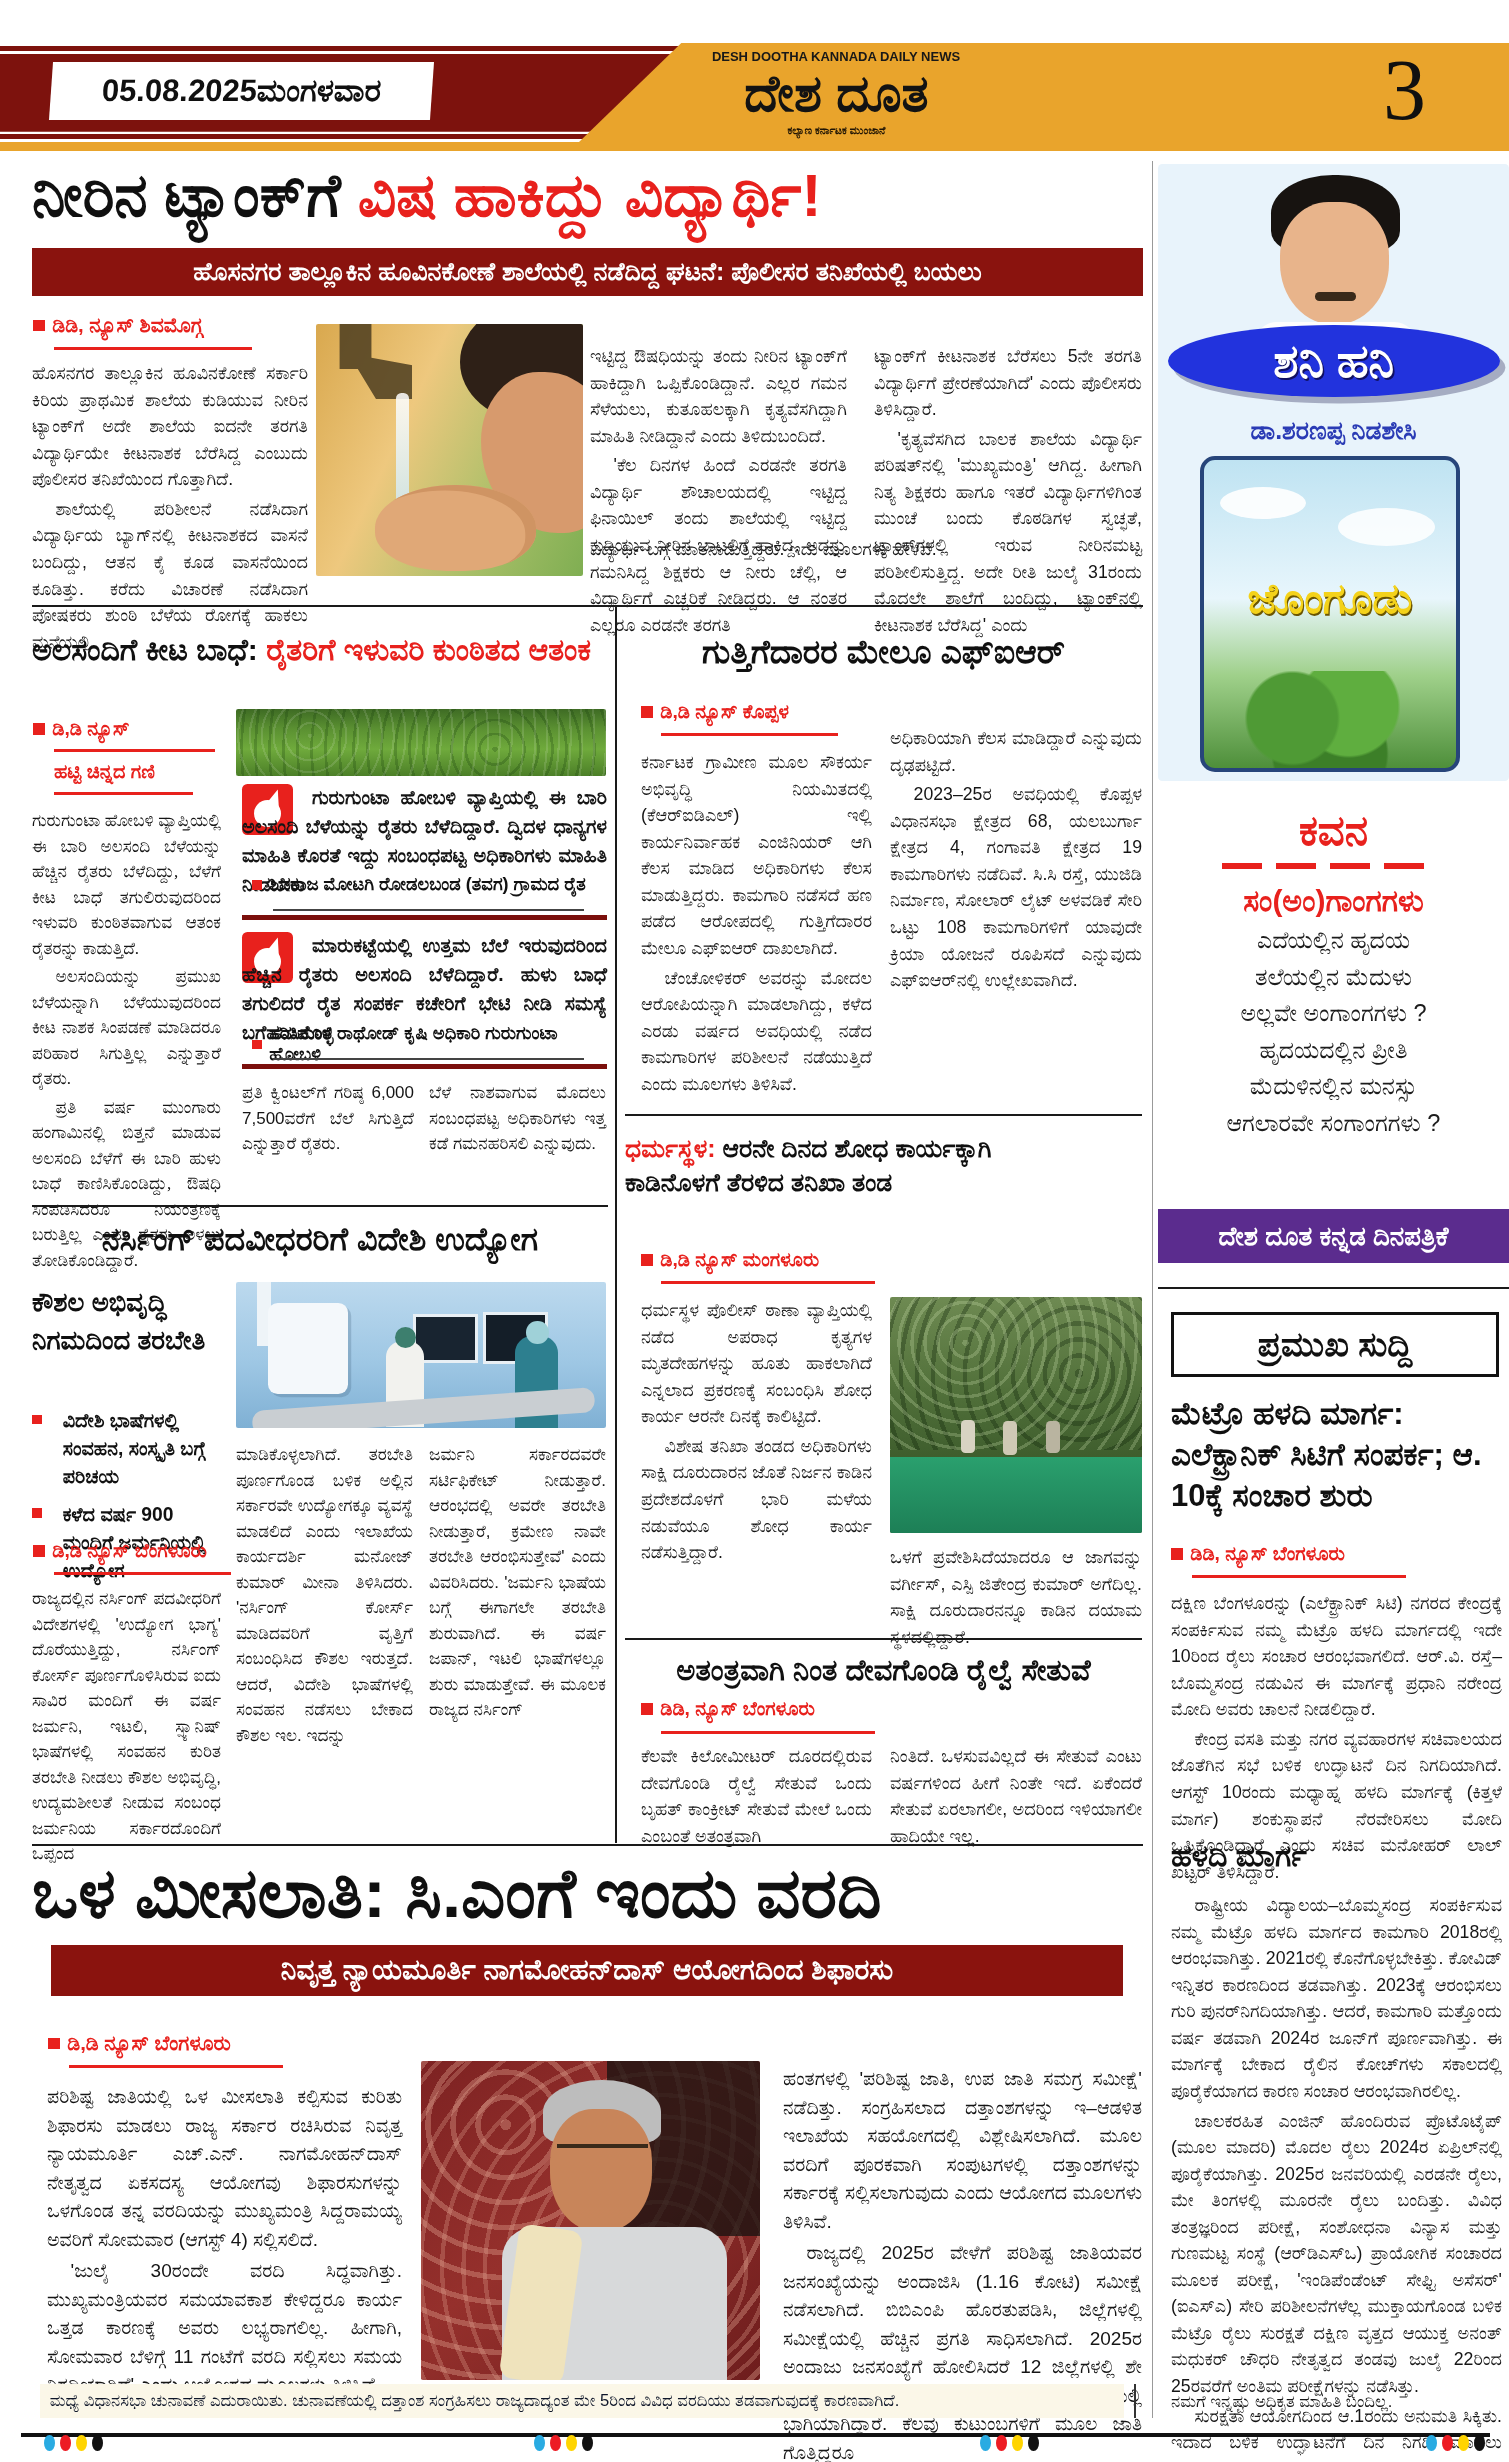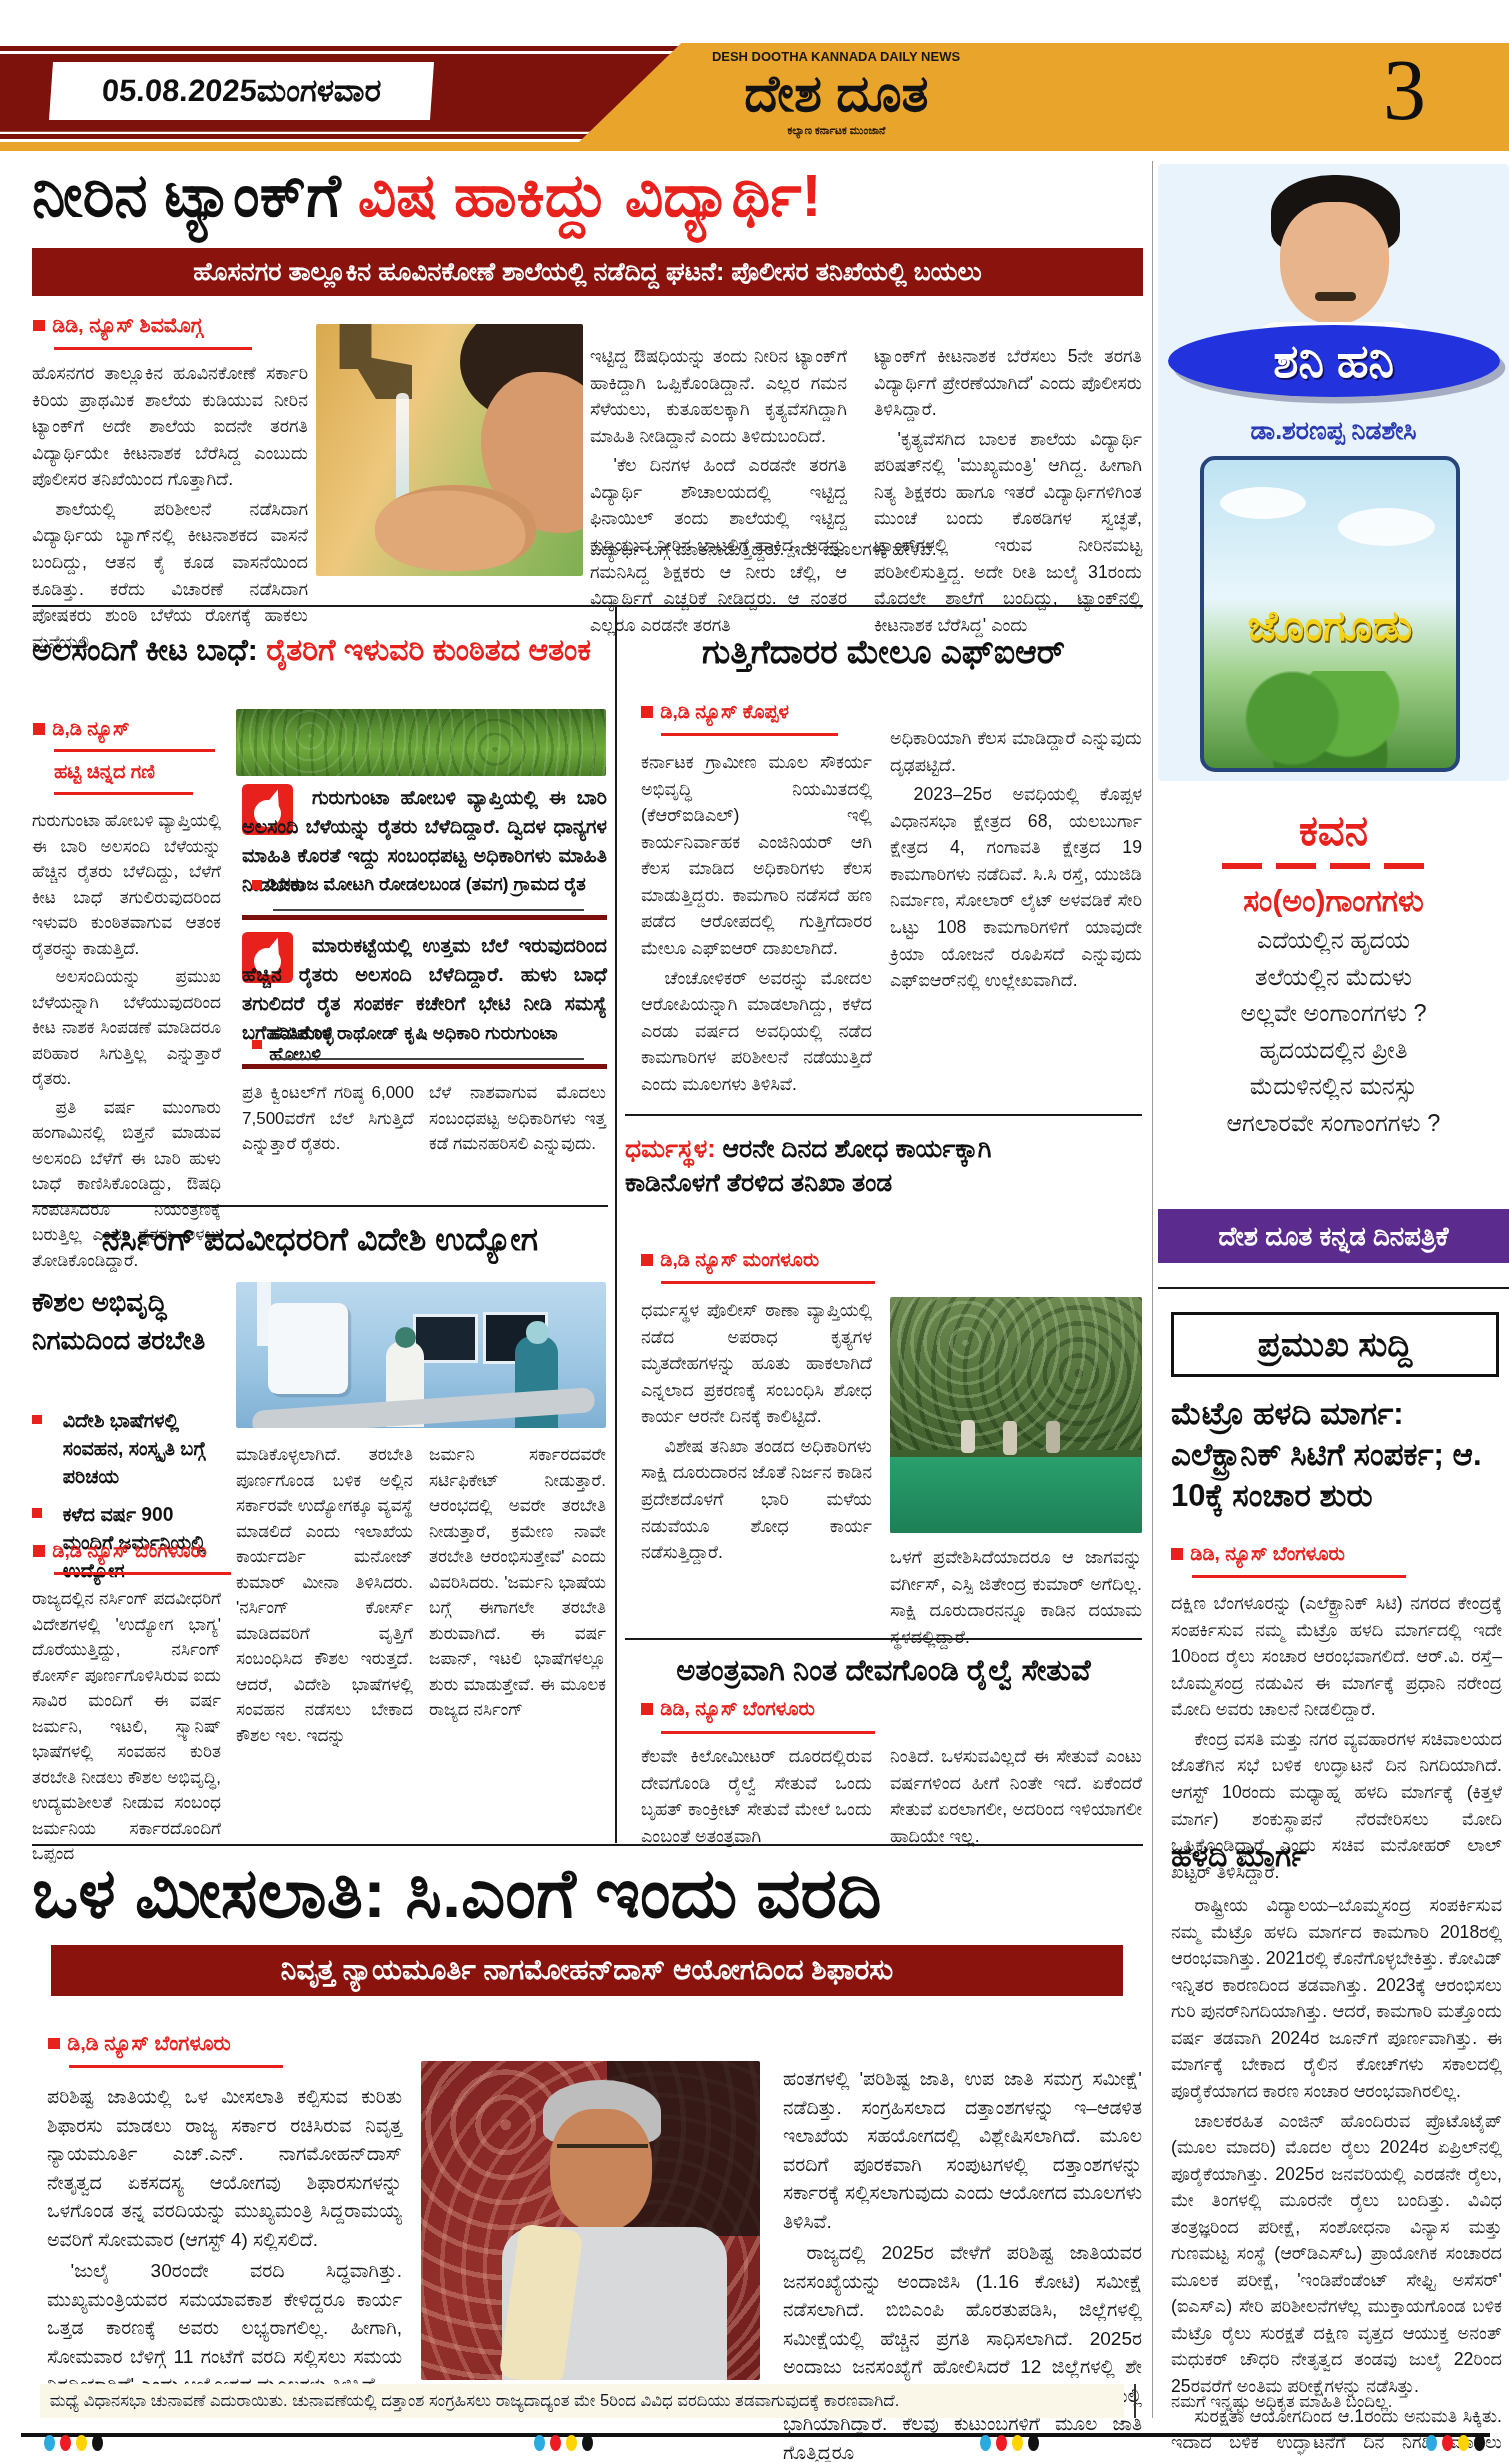--- a/index.html
+++ b/index.html
@@ -265,21 +265,21 @@
     <div class="abs" style="left:122px;top:38px;width:109px;height:123px;background:#e8b48b;border-radius:46% 46% 52% 52%;"></div>
     <div class="abs" style="left:157px;top:128px;width:41px;height:8.6px;background:#3a2a1a;border-radius:4.3px;"></div>
     <div class="abs" style="left:97px;top:158px;width:161px;height:48px;background:#fdfdfd;border-radius:21.4px 21.4px 0 0;"></div>
     <div class="abs" style="left:9.7px;top:161px;width:332px;height:72px;background:#2233dd;border-radius:50%;box-shadow:5.4px 6.4px 0 rgba(40,40,90,.35);display:flex;align-items:center;justify-content:center;">
       <span style="font-size:46px;font-weight:bold;color:#ffffff;text-shadow:1.6px 1.6px 0 #101060;">ಶನಿ ಹನಿ</span>
     </div>
     <div class="abs" style="left:0;top:252px;width:351px;text-align:center;font-size:25px;font-weight:bold;color:#2a3bb5;">ಡಾ.ಶರಣಪ್ಪ ನಿಡಶೇಸಿ</div>
     <div class="abs" style="left:42px;top:292px;width:252px;height:308px;border:4.3px solid #27457a;border-radius:15px;overflow:hidden;background:linear-gradient(180deg,#bfe3f2 0%,#e8f6fc 45%,#9fd08a 70%,#4e8f3a 100%);">
       <div class="abs" style="left:16px;top:27px;width:86px;height:32px;background:#ffffff;border-radius:50%;opacity:.9;"></div>
       <div class="abs" style="left:134px;top:48px;width:97px;height:38px;background:#ffffff;border-radius:50%;opacity:.85;"></div>
-      <div class="abs" style="left:0;top:115px;width:100%;text-align:center;font-size:42px;font-weight:bold;color:#f4d21a;text-shadow:1.1px 1.6px 0 #6b5500;margin-top:27px;">ಜೊಂಗೂಡು</div>
+      <div class="abs" style="left:0;top:115px;width:100%;text-align:center;font-size:42px;font-weight:bold;color:#f4d21a;text-shadow:1.1px 1.6px 0 #6b5500;">ಜೊಂಗೂಡು</div>
       <div class="abs" style="left:32px;bottom:-21.4px;width:188px;height:118px;background:radial-gradient(circle at 30% 40%, #4f9a35 0 30%, transparent 32%),radial-gradient(circle at 60% 30%, #5fae3f 0 35%, transparent 37%),radial-gradient(circle at 50% 70%, #3c7f28 0 45%, transparent 47%);"></div>
     </div>
   </div>
 
   <div class="abs red" style="left:1158px;top:807px;width:351px;text-align:center;font-size:42px;font-weight:bold;">ಕವನ</div>
   <div class="abs" style="left:1222px;top:863px;width:225px;display:flex;gap:14px;">
     <i style="display:block;width:40px;height:6.4px;background:#e8211d;"></i>
     <i style="display:block;width:40px;height:6.4px;background:#e8211d;"></i>
     <i style="display:block;width:40px;height:6.4px;background:#e8211d;"></i>
     <i style="display:block;width:40px;height:6.4px;background:#e8211d;"></i>

